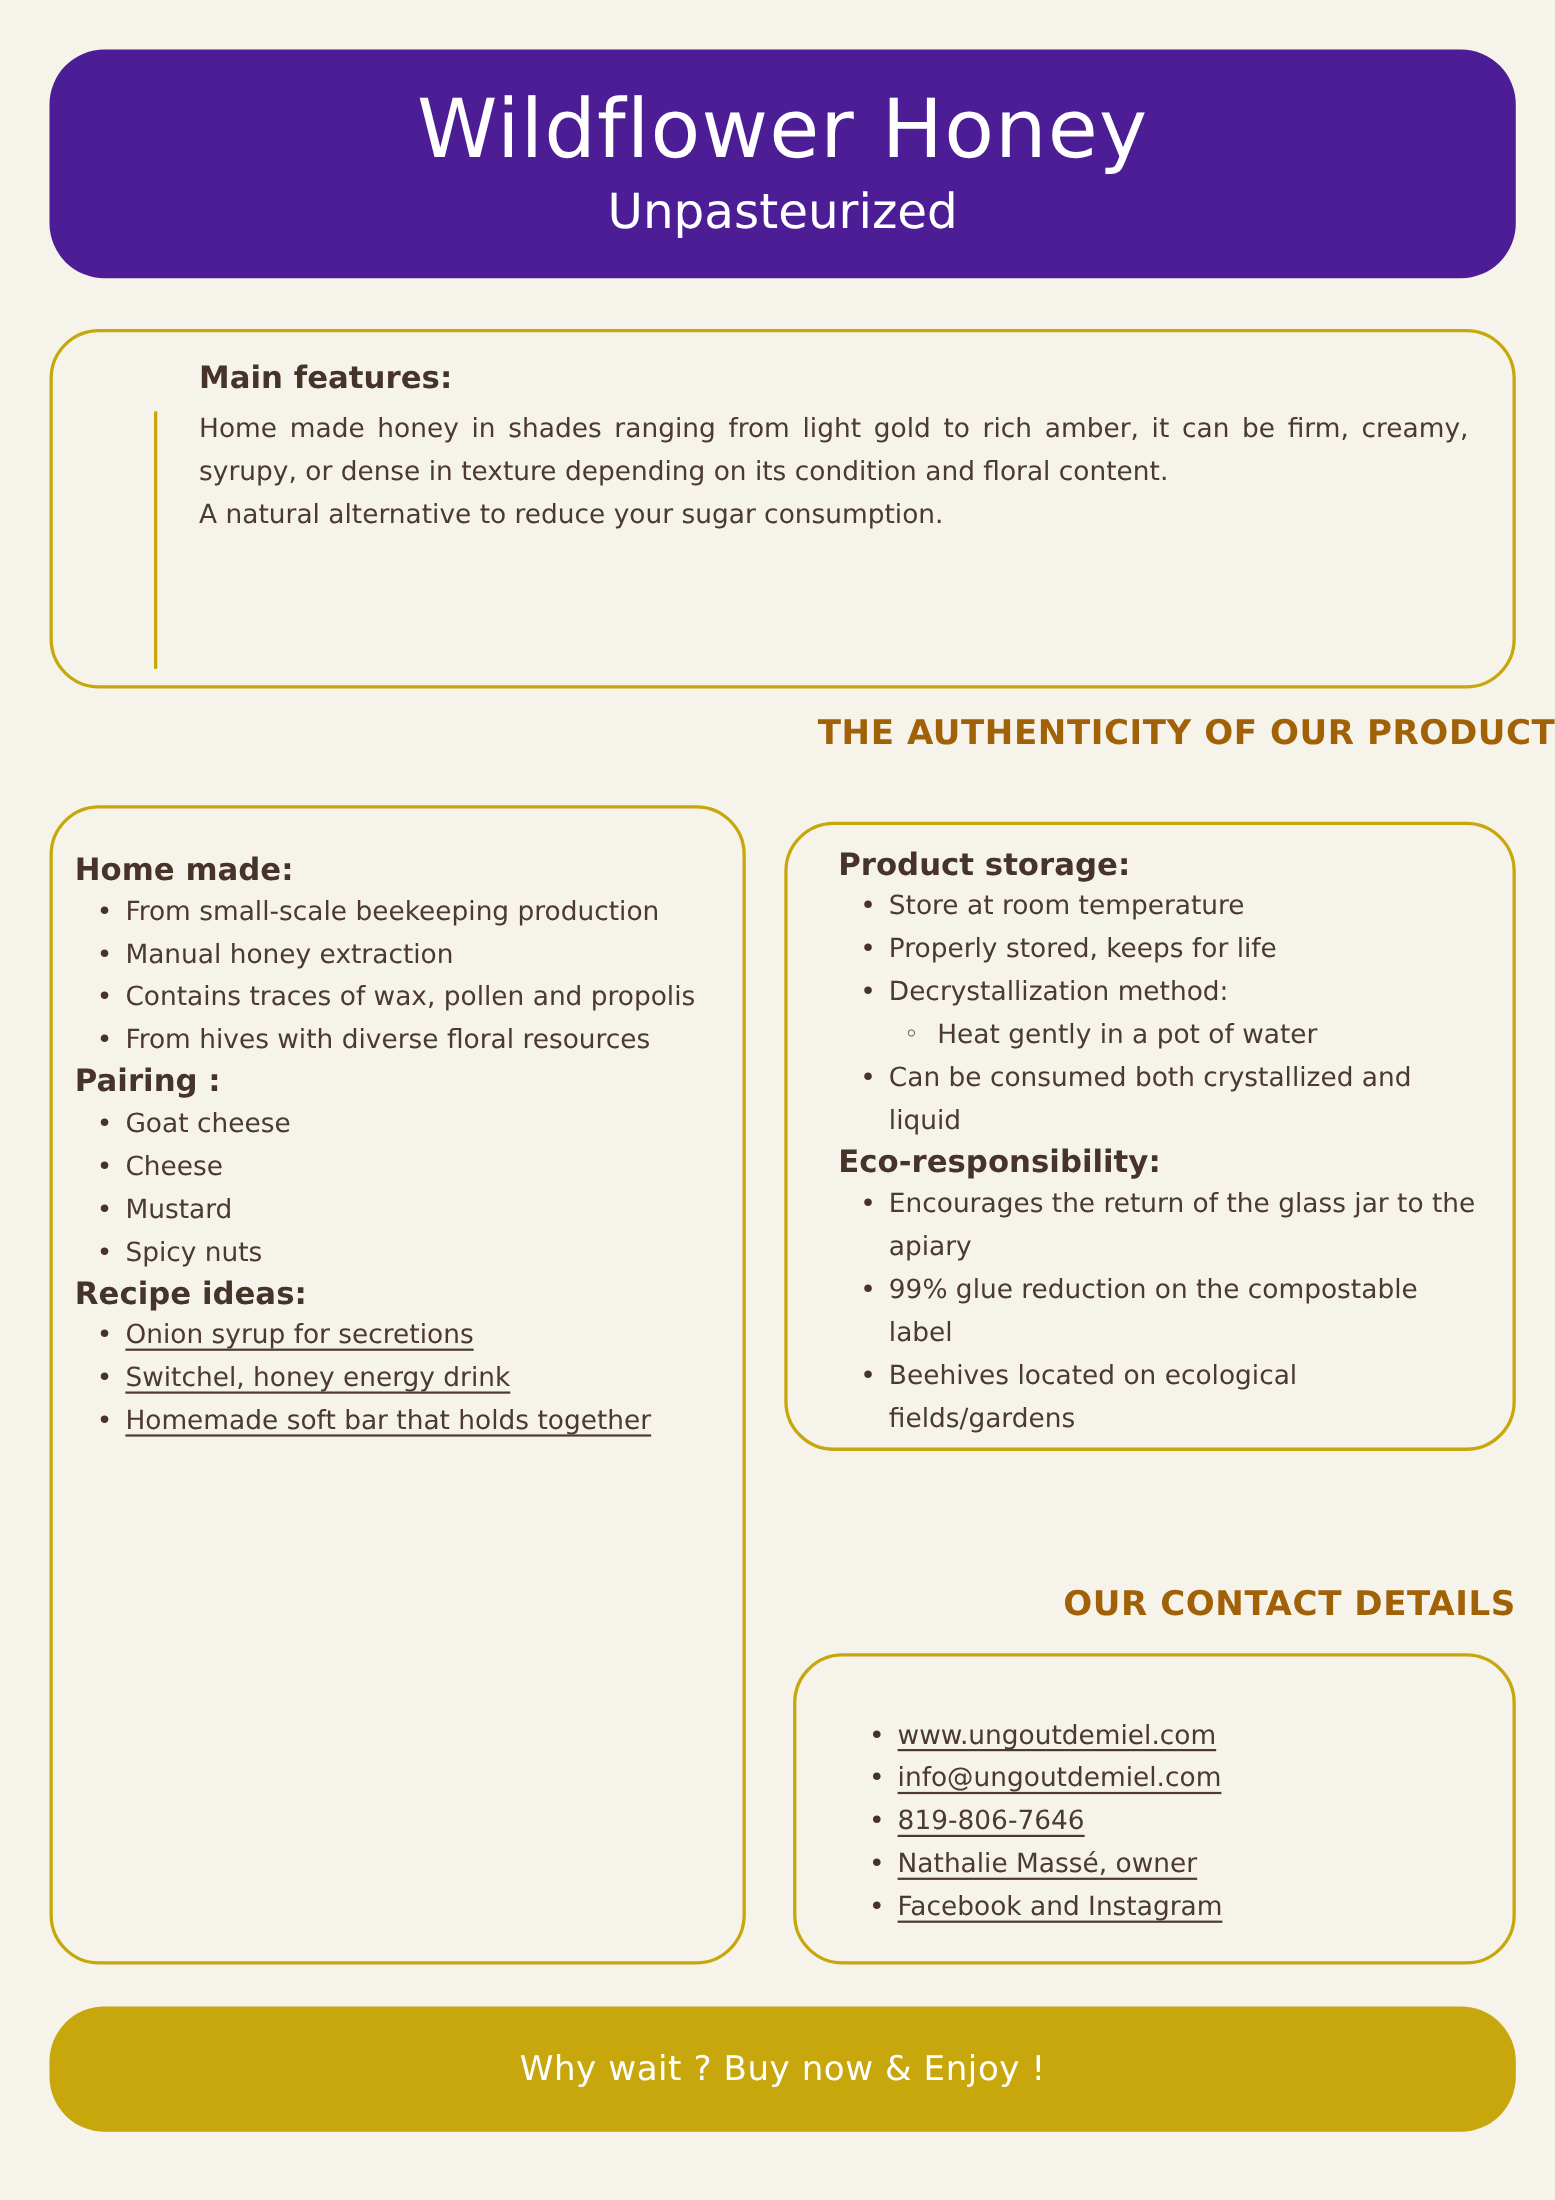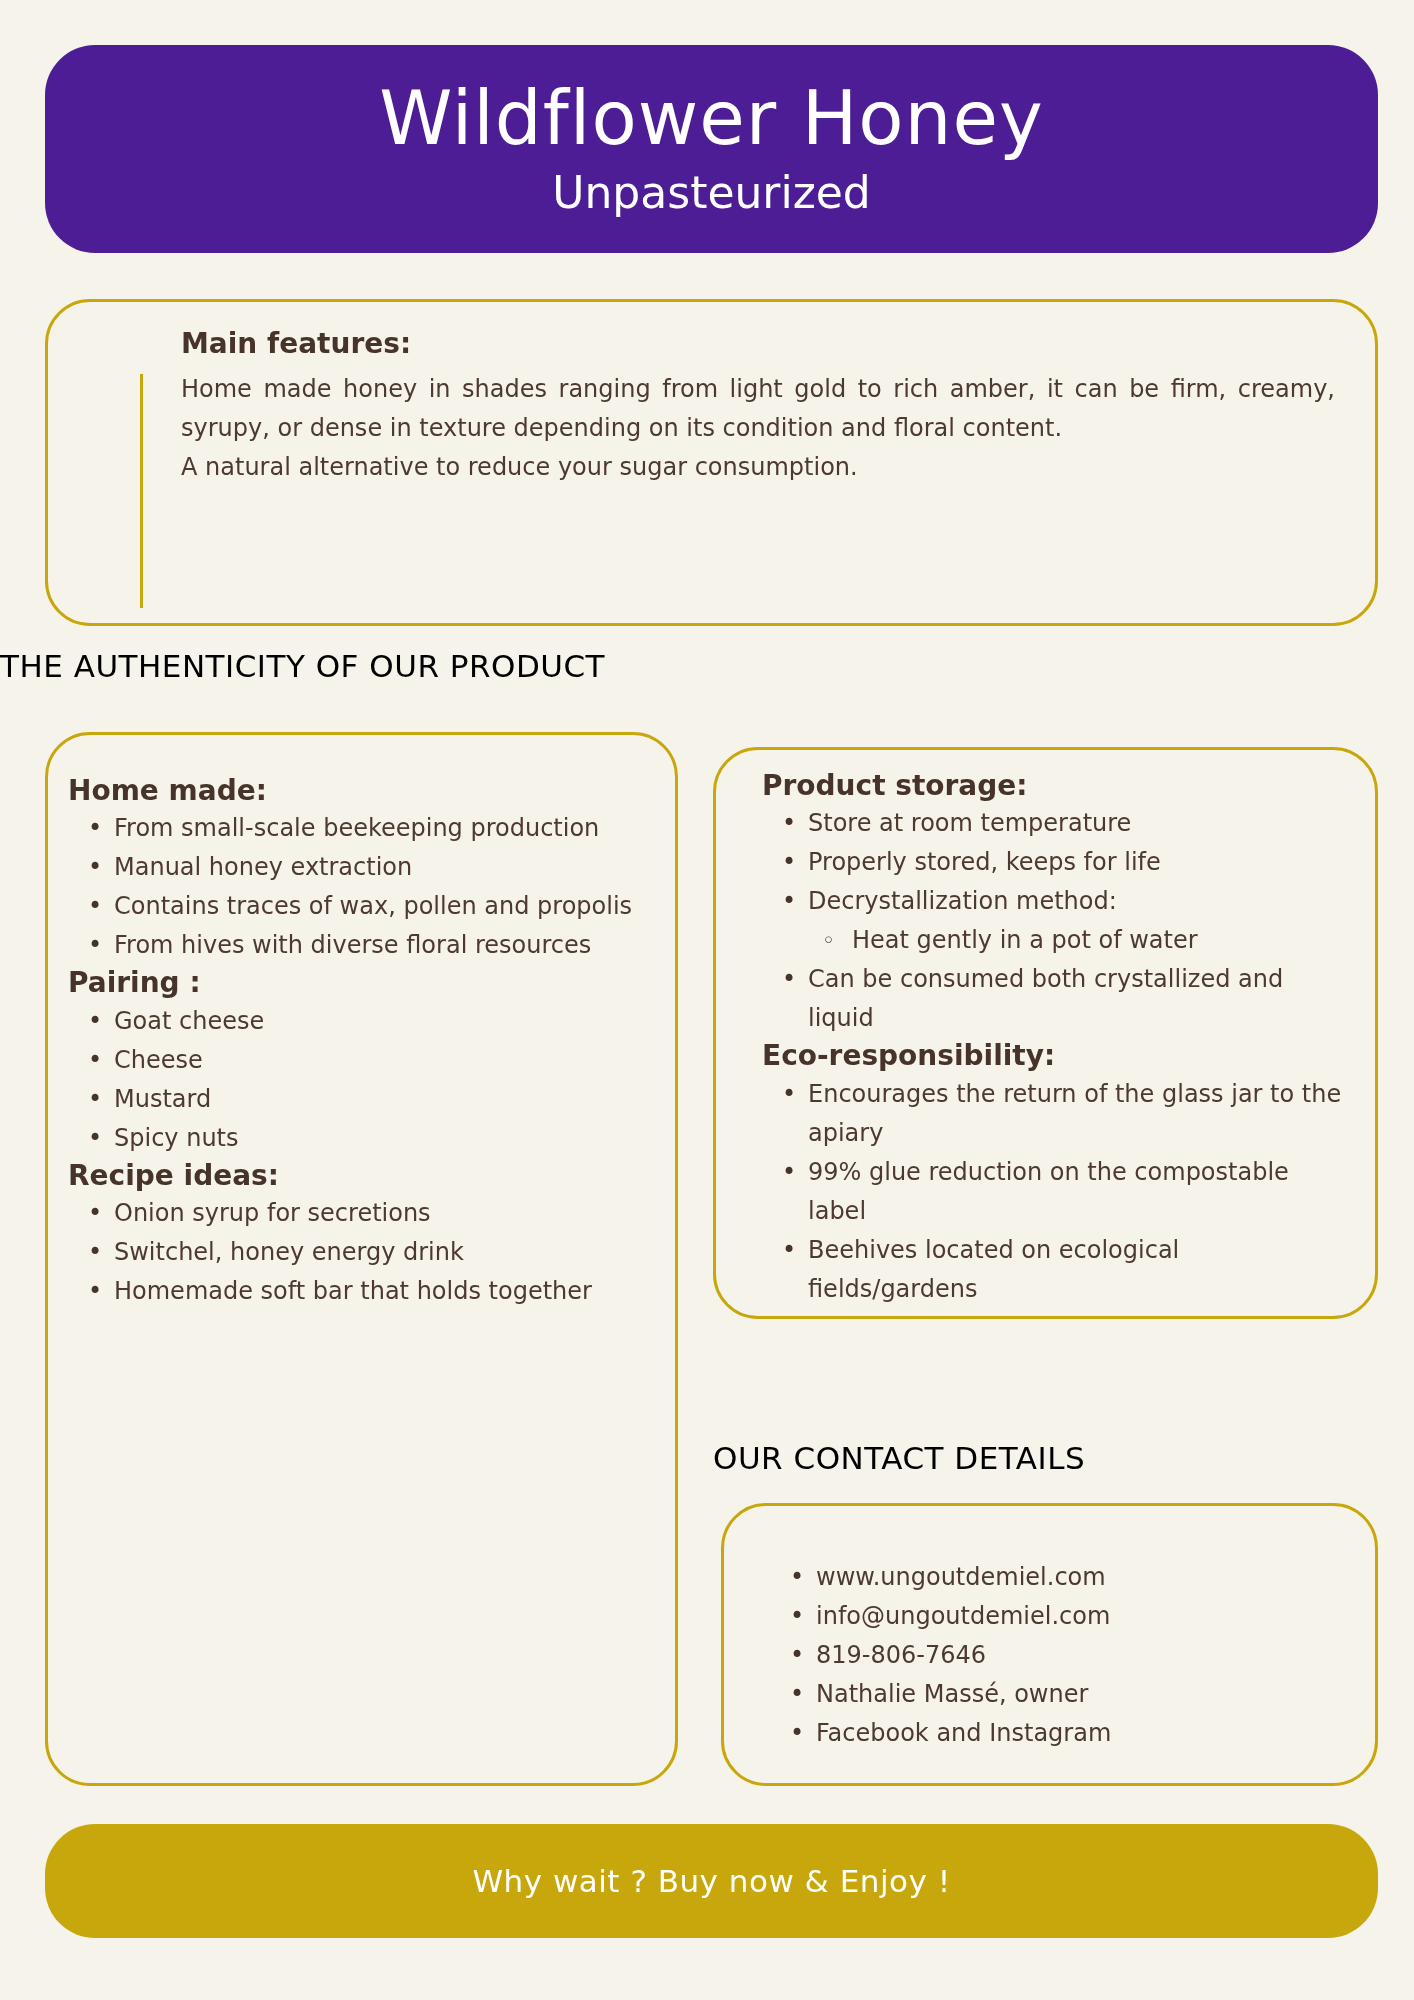--- a/index.html
+++ b/index.html
@@ -25,22 +25,22 @@
 
   
   .box{position:absolute;border:3px solid #C8A70C;border-radius:45px;background:transparent;}
   .intro-box{left:45px;top:299px;width:1333px;height:327px;display:flex;padding:24px 40px 0 54px;}
   .left-box{left:45px;top:732px;width:633px;height:1054px;padding:38px 20px 0 20px;}
   .right-box{left:713px;top:747px;width:665px;height:572px;padding:18px 24px 0 46px;}
   .contact-box{left:721px;top:1503px;width:657px;height:283px;padding:52px 24px 0 46px;}
 
   
   h2.section-heading{
-    position:absolute;margin:0;color:#000000;font-size:31px;font-weight:400;letter-spacing:0.5px;
-    text-align:left;
+    position:absolute;margin:0;color:#a16207;font-size:31px;font-weight:700;letter-spacing:0.5px;
+    text-align:right;
   }
   .auth-heading{left:0;top:648px;width:1414px;}
   .contact-heading{left:713px;top:1440px;width:665px;}
   h3.box-h{margin:0;font-size:28px;font-weight:700;color:#46332A;line-height:1.3;}
 
   
   p{margin:0;font-size:24px;line-height:39px;color:#4C3A31;}
   p.just{text-align:justify;}
   .intro-left{width:460px;flex:0 0 auto;}
   .intro-left h3{margin-bottom:8px;}
@@ -56,21 +56,21 @@
     position:relative;padding-left:46px;font-size:24px;line-height:39px;color:#4C3A31;
   }
   ul.blist > li::before{
     content:"\2022";position:absolute;left:20px;top:0;color:#46332A;font-size:24px;
   }
   ul.sub{list-style:none;margin:0;padding:0;}
   ul.sub > li{position:relative;padding-left:44px;font-size:24px;line-height:39px;}
   ul.sub > li::before{
     content:"\25E6";position:absolute;left:14px;top:0;color:#46332A;font-size:22px;
   }
-  ul.links span.t{text-underline-offset:5px;text-decoration-thickness:1.5px;}
+  ul.links span.t{text-decoration:underline;text-underline-offset:5px;text-decoration-thickness:1.5px;}
 
   
   .h-home{margin-bottom:52px;}
   .h-pairing{margin-top:64px;margin-bottom:10px;}
   .h-recipes{margin-top:78px;margin-bottom:60px;}
   
   .h-storage{margin-bottom:8px;}
   .h-eco{margin-top:28px;margin-bottom:8px;}
 </style>
 </head>

